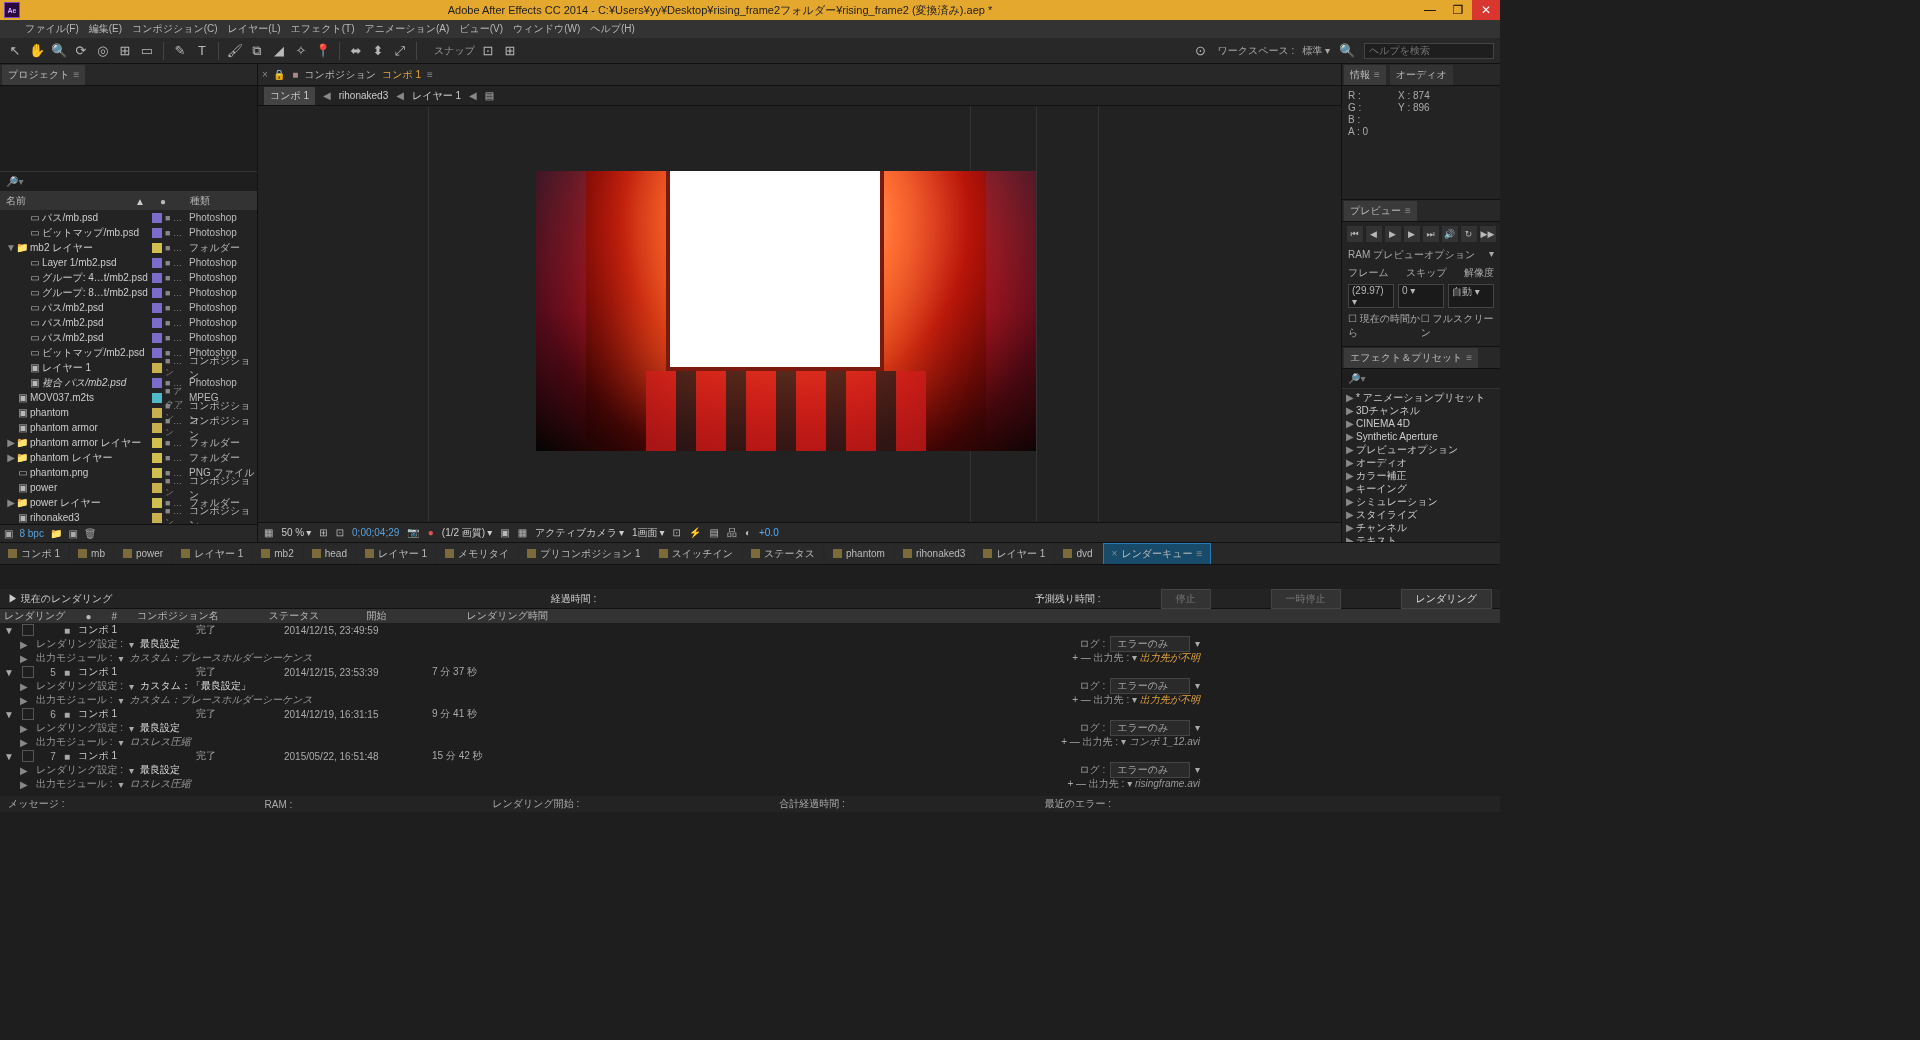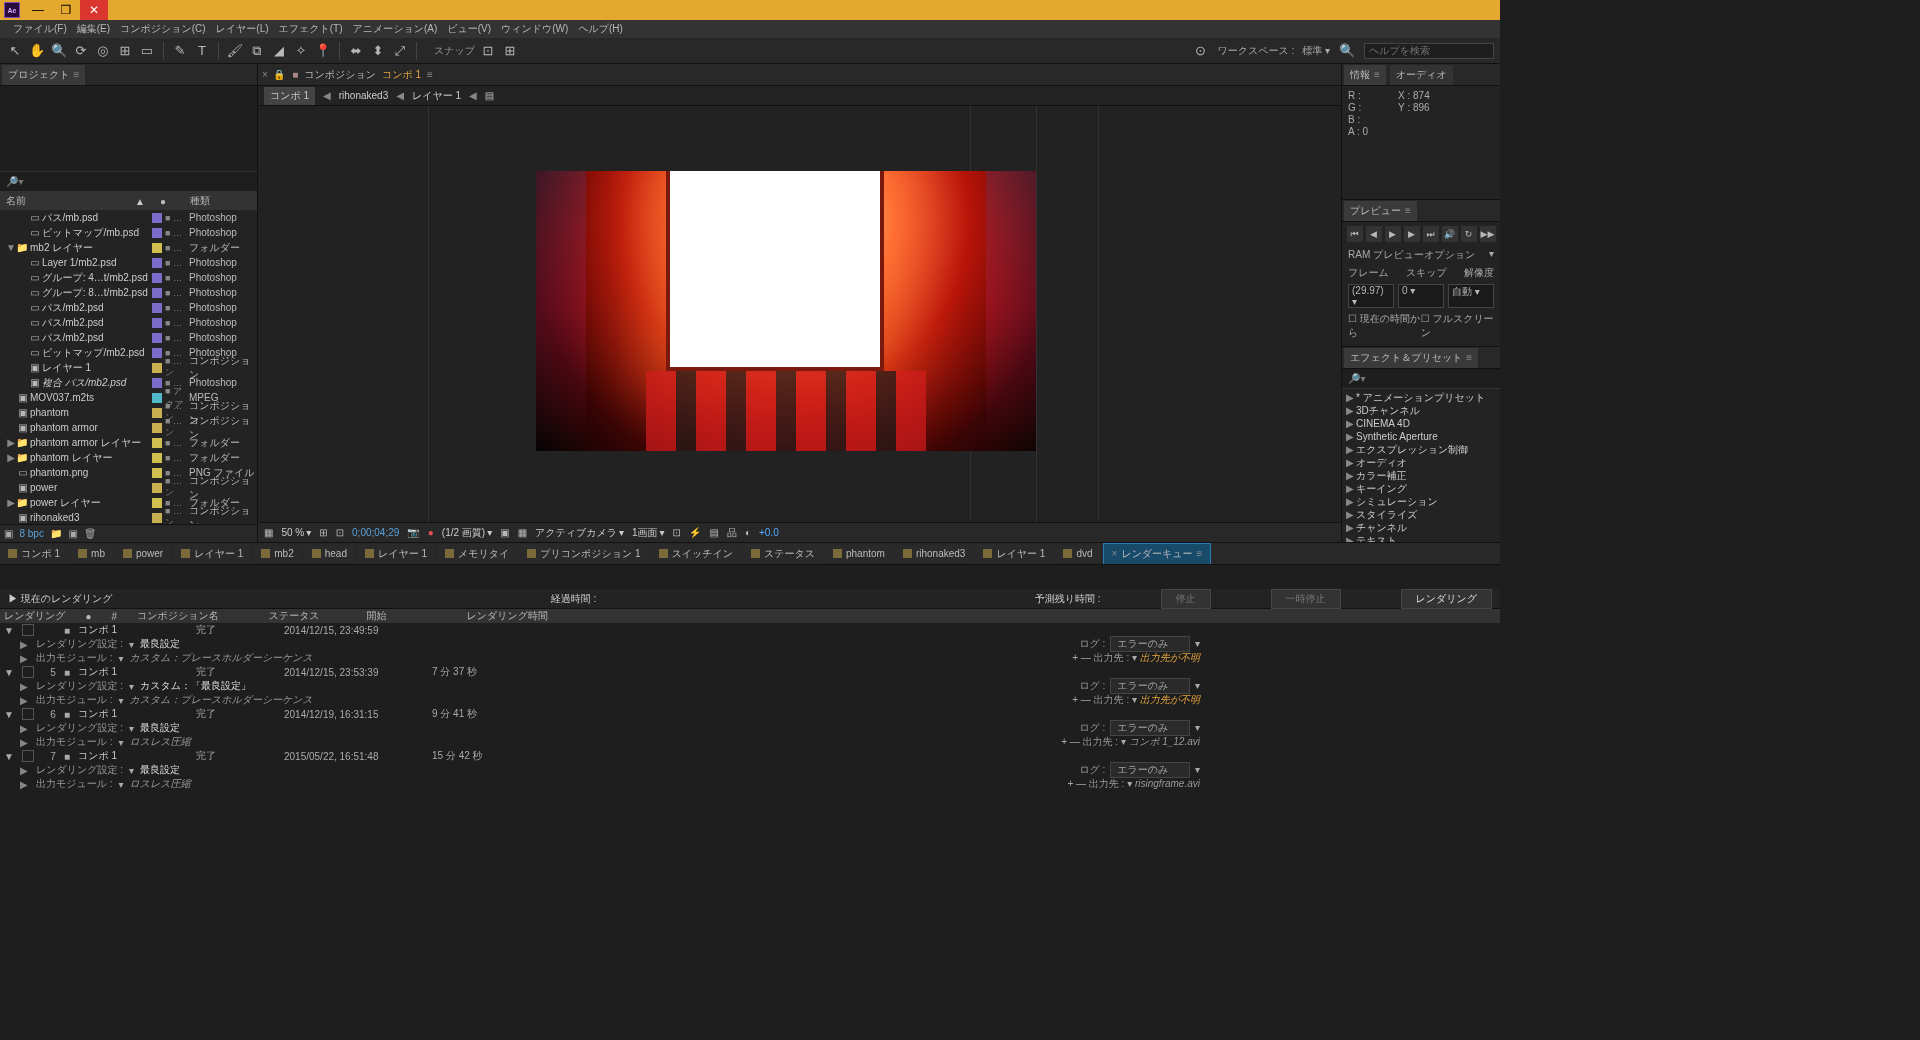--- a/index.html
+++ b/index.html
@@ -3,21 +3,21 @@
 <meta charset="utf-8">
 <style>
 * { margin: 0; padding: 0; box-sizing: border-box; font-family: "Meiryo UI", sans-serif; font-size: 10px; user-select: none; }
 body { background: #1e1e1e; color: #b8b8b8; overflow: hidden; width: 1500px; height: 812px; }
 .titlebar { background: #e5a82f; color: #000; height: 20px; display: flex; align-items: center; position: relative; }
 .titlebar .ae-icon { width: 16px; height: 16px; background: #2a0a3a; border: 1px solid #7f4dbf; margin: 0 4px; display: inline-flex; align-items: center; justify-content: center; color: #d4aaff; font-size: 7px; font-weight: bold; }
 .titlebar .title-text { flex: 1; text-align: center; font-size: 11px; color: #1e1e1e; }
 .titlebar .win-controls { display: flex; height: 20px; }
 .titlebar .win-btn { width: 28px; height: 20px; display: flex; align-items: center; justify-content: center; font-size: 12px; }
 .titlebar .win-btn.close { background: #d9362f; color: #fff; }
-.menubar { background: #333; height: 18px; display: flex; padding: 0 8px; }
+.menubar { background: #333; height: 18px; display: flex; padding: 0 20px; }
 .menubar .menu-item { padding: 2px 5px; color: #b8b8b8; font-size: 10px; }
 .toolbar { background: #282828; height: 26px; border-bottom: 1px solid #111; display: flex; align-items: center; padding: 0 6px; gap: 4px; }
 .tool-icon { width: 18px; height: 18px; display: flex; align-items: center; justify-content: center; color: #b8b8b8; font-size: 13px; }
 .tool-sep { width: 1px; height: 18px; background: #444; margin: 0 3px; }
 .toolbar .snap { margin-left: 10px; color: #999; }
 .toolbar .right-controls { margin-left: auto; display: flex; align-items: center; gap: 8px; }
 .toolbar .workspace-dd { color: #aaa; }
 .toolbar .search-inp { background: #1e1e1e; border: 1px solid #444; color: #888; padding: 1px 4px; width: 130px; height: 16px; }
 .main-columns { display: flex; height: 478px; }
 .col { display: flex; flex-direction: column; background: #f97316; }
@@ -109,20 +109,21 @@
 .rq-item .rq-sub .ital { font-style: italic; color: #999; }
 .rq-item .rq-sub .dd2 { background: #2a2a2a; border: 1px solid #444; padding: 0 6px; margin: 0 2px; min-width: 80px; display: inline-block; }
 .rq-item .rq-sub .orange { color: #e6a63e; font-style: italic; }
 .render-footer { height: 16px; background: #232323; display: flex; align-items: center; padding: 0 8px; font-size: 10px; color: #aaa; gap: 200px; }
 </style>
 </head>
 <body>
 
 <div class="titlebar">
   <div class="ae-icon">Ae</div>
+  <div class="title-text">Adobe After Effects CC 2014 - C:¥Users¥yy¥Desktop¥rising_frame2フォルダー¥rising_frame2 (変換済み).aep *</div>
   <div class="win-controls">
     <div class="win-btn">—</div>
     <div class="win-btn">❐</div>
     <div class="win-btn close">✕</div>
   </div>
 </div>
 
 <div class="menubar" id="menubar">
     <span class="menu-item">ファイル(F)</span>
     <span class="menu-item">編集(E)</span>
@@ -507,21 +508,21 @@
           <div class="eff-row">
             <span class="tw">▶</span>
             <span>CINEMA 4D</span>
           </div>
           <div class="eff-row">
             <span class="tw">▶</span>
             <span>Synthetic Aperture</span>
           </div>
           <div class="eff-row">
             <span class="tw">▶</span>
-            <span>エクスプレッション制御</span>
+            <span>プレビューオプション</span>
           </div>
           <div class="eff-row">
             <span class="tw">▶</span>
             <span>オーディオ</span>
           </div>
           <div class="eff-row">
             <span class="tw">▶</span>
             <span>カラー補正</span>
           </div>
           <div class="eff-row">
@@ -736,13 +737,20 @@
         </div>
         <div class="rq-sub">
           <span class="tw">▶</span>
           <span class="lbl">出力モジュール :</span> 
           <span>▾</span> 
           <span class="ital">ロスレス圧縮</span>
           <span style="margin-left:auto;margin-right:300px">+ — <span class="lbl">出力先 :</span> <span>▾</span> <span class="ital">risingframe.avi</span></span>
         </div>
       </div>
     </div>
+  <div class="render-footer">
+    <span>メッセージ :</span>
+    <span>RAM :</span>
+    <span>レンダリング開始 :</span>
+    <span>合計経過時間 :</span>
+    <span>最近のエラー :</span>
+  </div>
 </div>
 
 </body></html>

